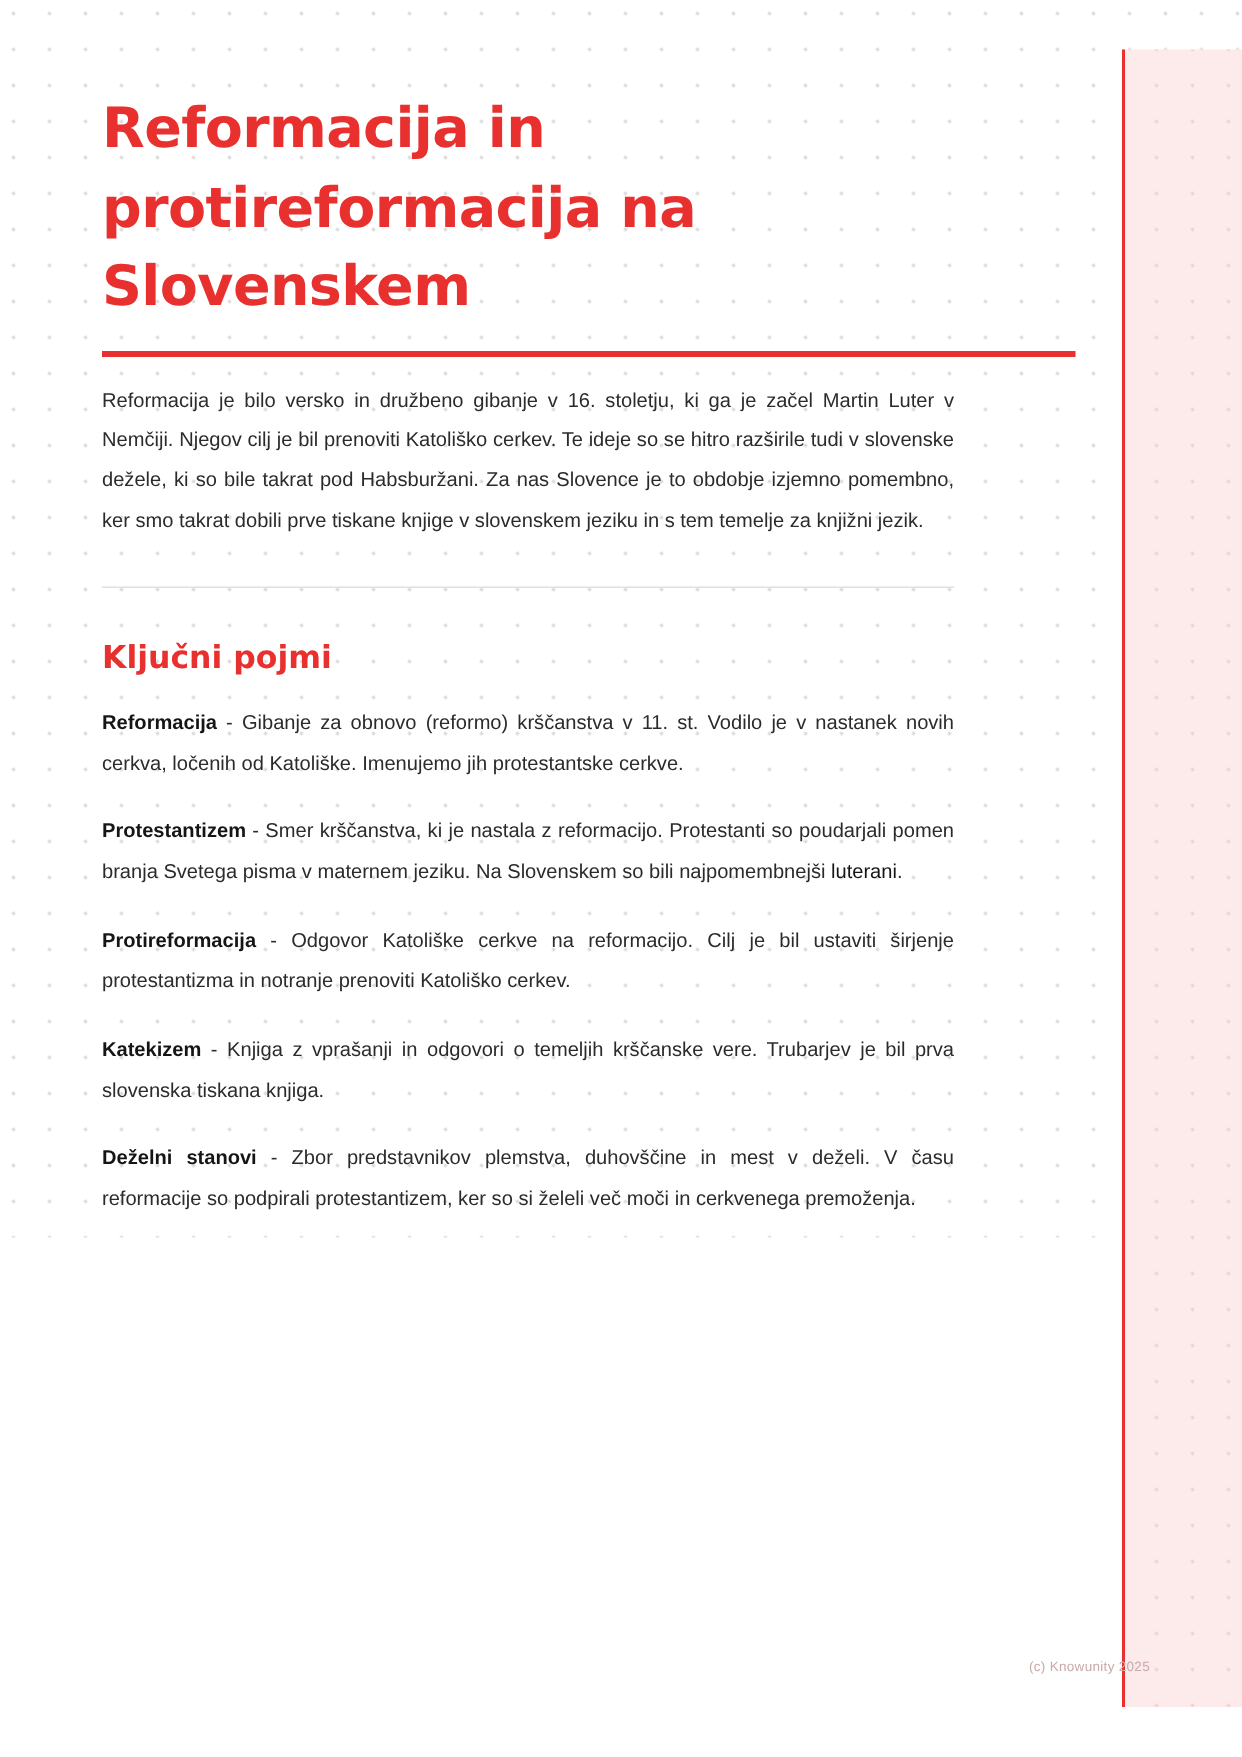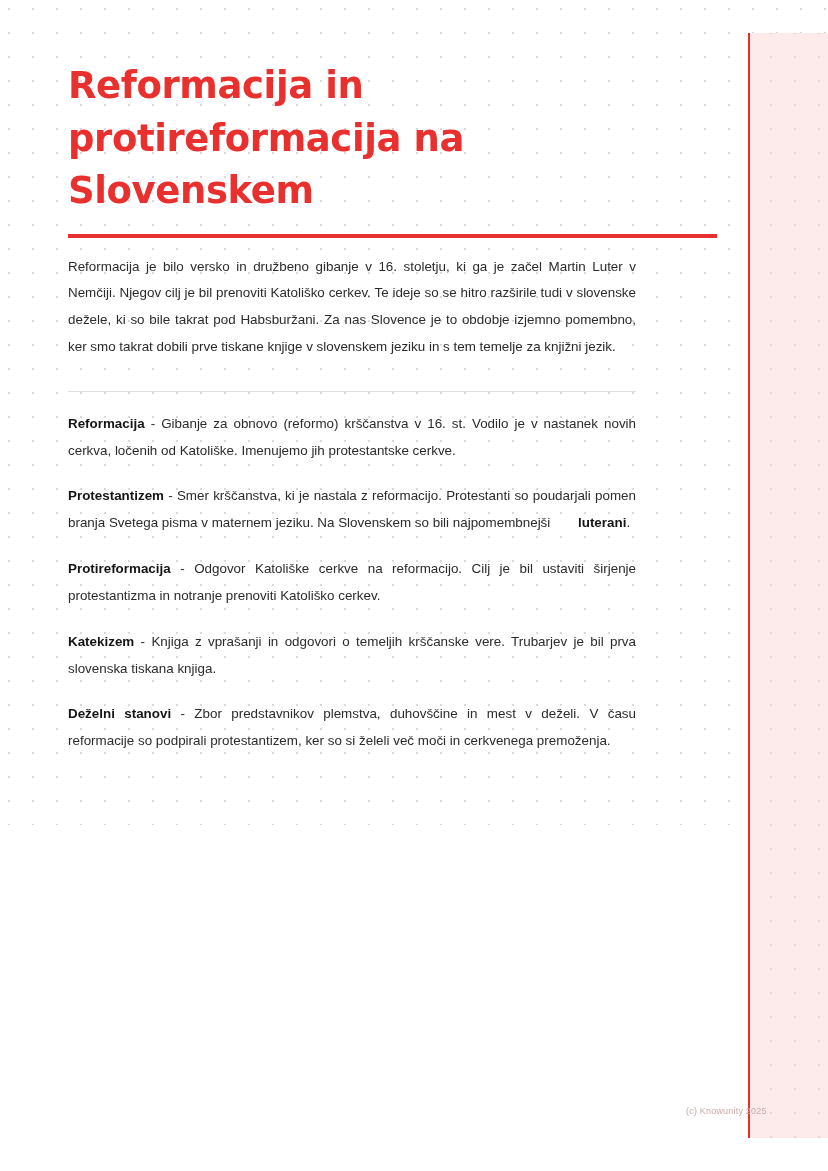--- a/index.html
+++ b/index.html
@@ -105,23 +105,22 @@
     line-height: 2.0;
     color: #2b2b2b;
     text-align: justify;
   }
   .term {
     font-weight: bold;
     color: #151515;
     margin-top: 13px;
   }
   .inline-bold {
-    font-weight: bold;
+    font-weight: normal;
     color: #151515;
-    margin-left: 24px;
   }
 
   .footer-credit {
     position: absolute;
     left: 686px;
     top: 1106px;
     font-size: 9px;
     color: #c9a9a9;
     letter-spacing: 0.2px;
     text-align: center;
@@ -137,23 +136,24 @@
 
   <div class="content">
 
     <h1 class="doc-title">Reformacija in protireformacija na Slovenskem</h1>
     <div class="title-rule"></div>
 
     <p class="para">Reformacija je bilo versko in družbeno gibanje v 16. stoletju, ki ga je začel Martin Luter v Nemčiji. Njegov cilj je bil prenoviti Katoliško cerkev. Te ideje so se hitro razširile tudi v slovenske dežele, ki so bile takrat pod Habsburžani. Za nas Slovence je to obdobje izjemno pomembno, ker smo takrat dobili prve tiskane knjige v slovenskem jeziku in s tem temelje za knjižni jezik.</p>
 
     <div class="soft-rule"></div>
 
+    <h2 class="section-title strong">Ključni pojmi</h2>
 
     <p class="term-block">
-      <span class="term">Reformacija</span><span> - Gibanje za obnovo (reformo) krščanstva v 16. st. Vodilo je v nastanek novih cerkva, ločenih od Katoliške. Imenujemo jih protestantske cerkve.</span>
+      <span class="term">Reformacija</span><span> - Gibanje za obnovo (reformo) krščanstva v 11. st. Vodilo je v nastanek novih cerkva, ločenih od Katoliške. Imenujemo jih protestantske cerkve.</span>
     </p>
 
     <p class="term-block">
       <span class="term">Protestantizem</span><span> - Smer krščanstva, ki je nastala z reformacijo. Protestanti so poudarjali pomen branja Svetega pisma v maternem jeziku. Na Slovenskem so bili najpomembnejši </span><span class="inline-bold">luterani</span><span>.</span>
     </p>
 
     <p class="term-block">
       <span class="term">Protireformacija</span><span> - Odgovor Katoliške cerkve na reformacijo. Cilj je bil ustaviti širjenje protestantizma in notranje prenoviti Katoliško cerkev.</span>
     </p>
 

